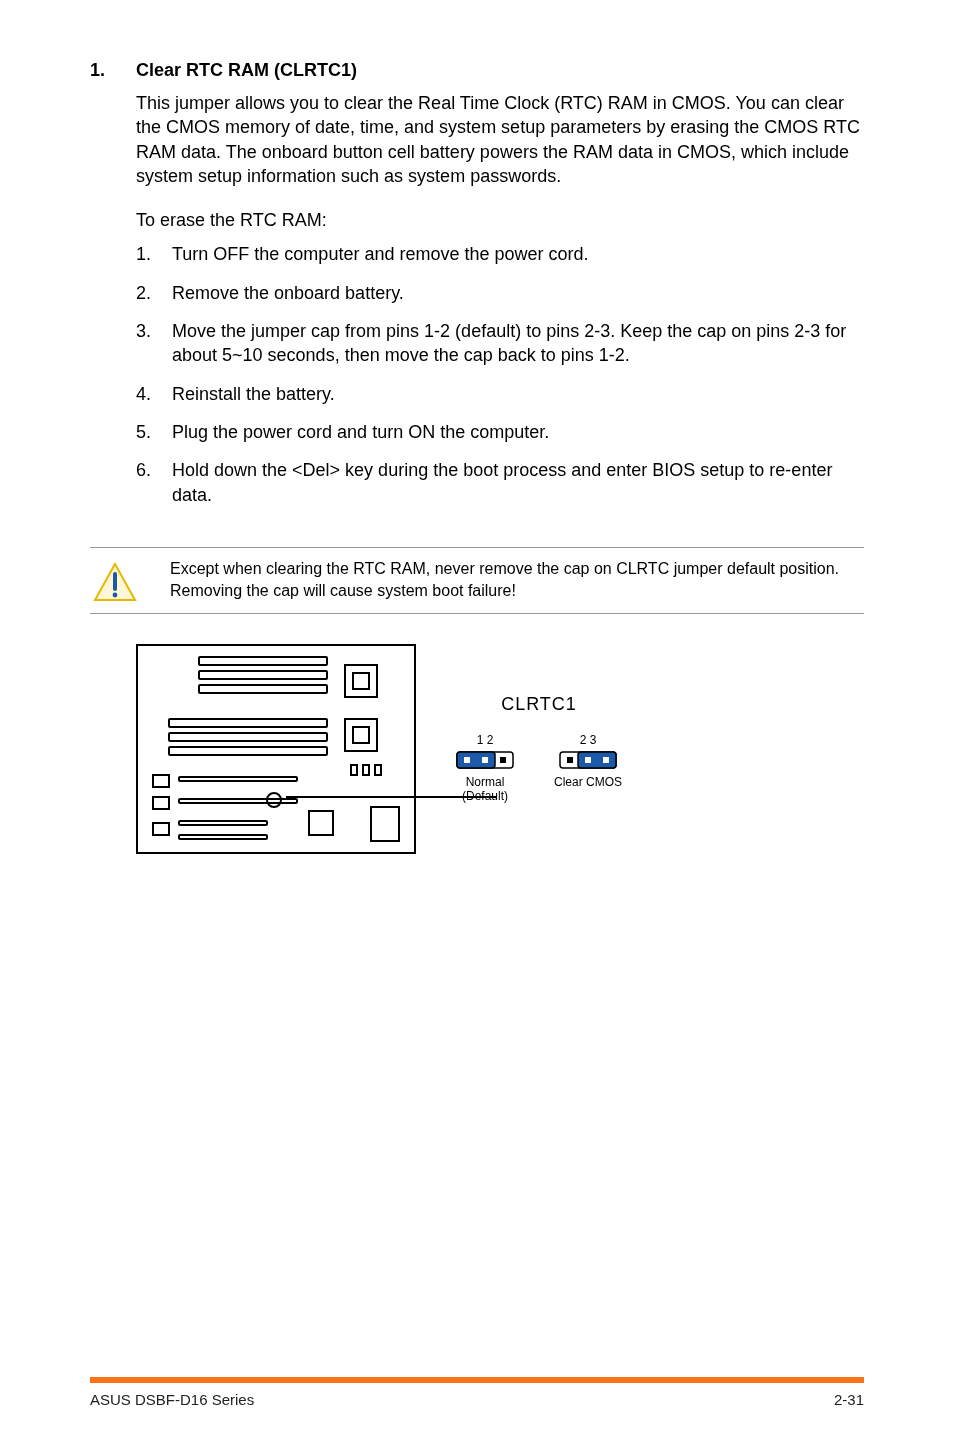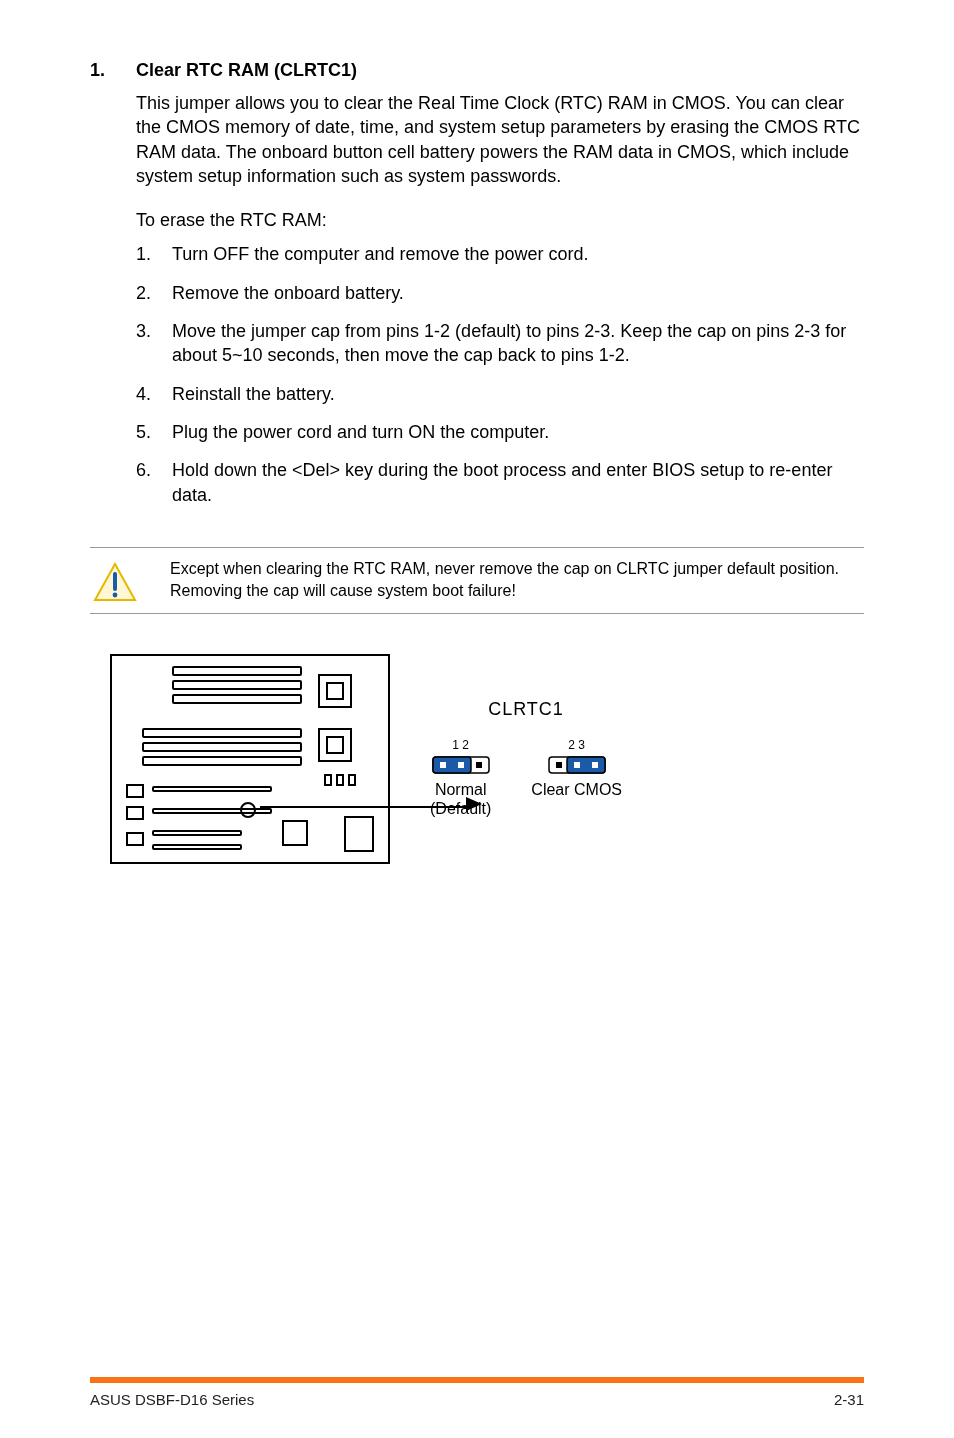--- a/index.html
+++ b/index.html
@@ -57,43 +57,43 @@
     display: flex;
     font-size: 18px;
     line-height: 1.35;
     margin-bottom: 14px;
   }
   .step-num { width: 36px; flex-shrink:0; }
   .step-text { flex:1; }
   .note-box {
     display:flex;
     align-items:flex-start;
-    margin: 26px 0 40px 0;
+    margin: 26px 0 30px 0;
     padding: 10px 0;
     border-top: 1px solid #999;
     border-bottom: 1px solid #999;
   }
   .note-icon {
     width: 50px;
     flex-shrink: 0;
     display:flex;
     justify-content:center;
     padding-top:4px;
   }
   .note-text {
     font-size: 16px;
     line-height: 1.4;
     padding-left: 30px;
     padding-right: 10px;
   }
   
   .diagram-area {
-    margin-left: 20px;
-    display:flex;
-    flex-direction: column;
+    margin-left: 46px;
+    display:flex;
+    flex-direction: row;
   }
   .diagram-row {
     display:flex;
     align-items:center;
     gap: 40px;
   }
   .board-box {
     width: 280px;
     height: 210px;
     border: 2px solid #000;
@@ -117,21 +117,21 @@
   .jumper-panel {
     display:flex;
     flex-direction:column;
     align-items:center;
   }
   .jumper-title { font-size:18px; margin-bottom:18px; letter-spacing:1px; }
   .jumper-row { display:flex; gap:40px; align-items:flex-start; }
   .jumper-block { display:flex; flex-direction:column; align-items:center; }
   .pin-labels { display:flex; gap:10px; font-size:12px; margin-bottom:2px; }
   .jumper-svg-wrap { line-height:0; }
-  .jumper-caption { font-size:16px; text-align:center; line-height:1.2; margin-top:4px;}
+  .jumper-caption { font-size:12px; text-align:center; line-height:1.2; margin-top:4px;}
   .diagram-caption {
     font-weight:bold;
     font-size:16px;
     margin-top:14px;
     margin-left:2px;
   }
   .footer {
     margin-top:auto;
     border-top: 6px solid #f97316;
     padding-top: 8px;

